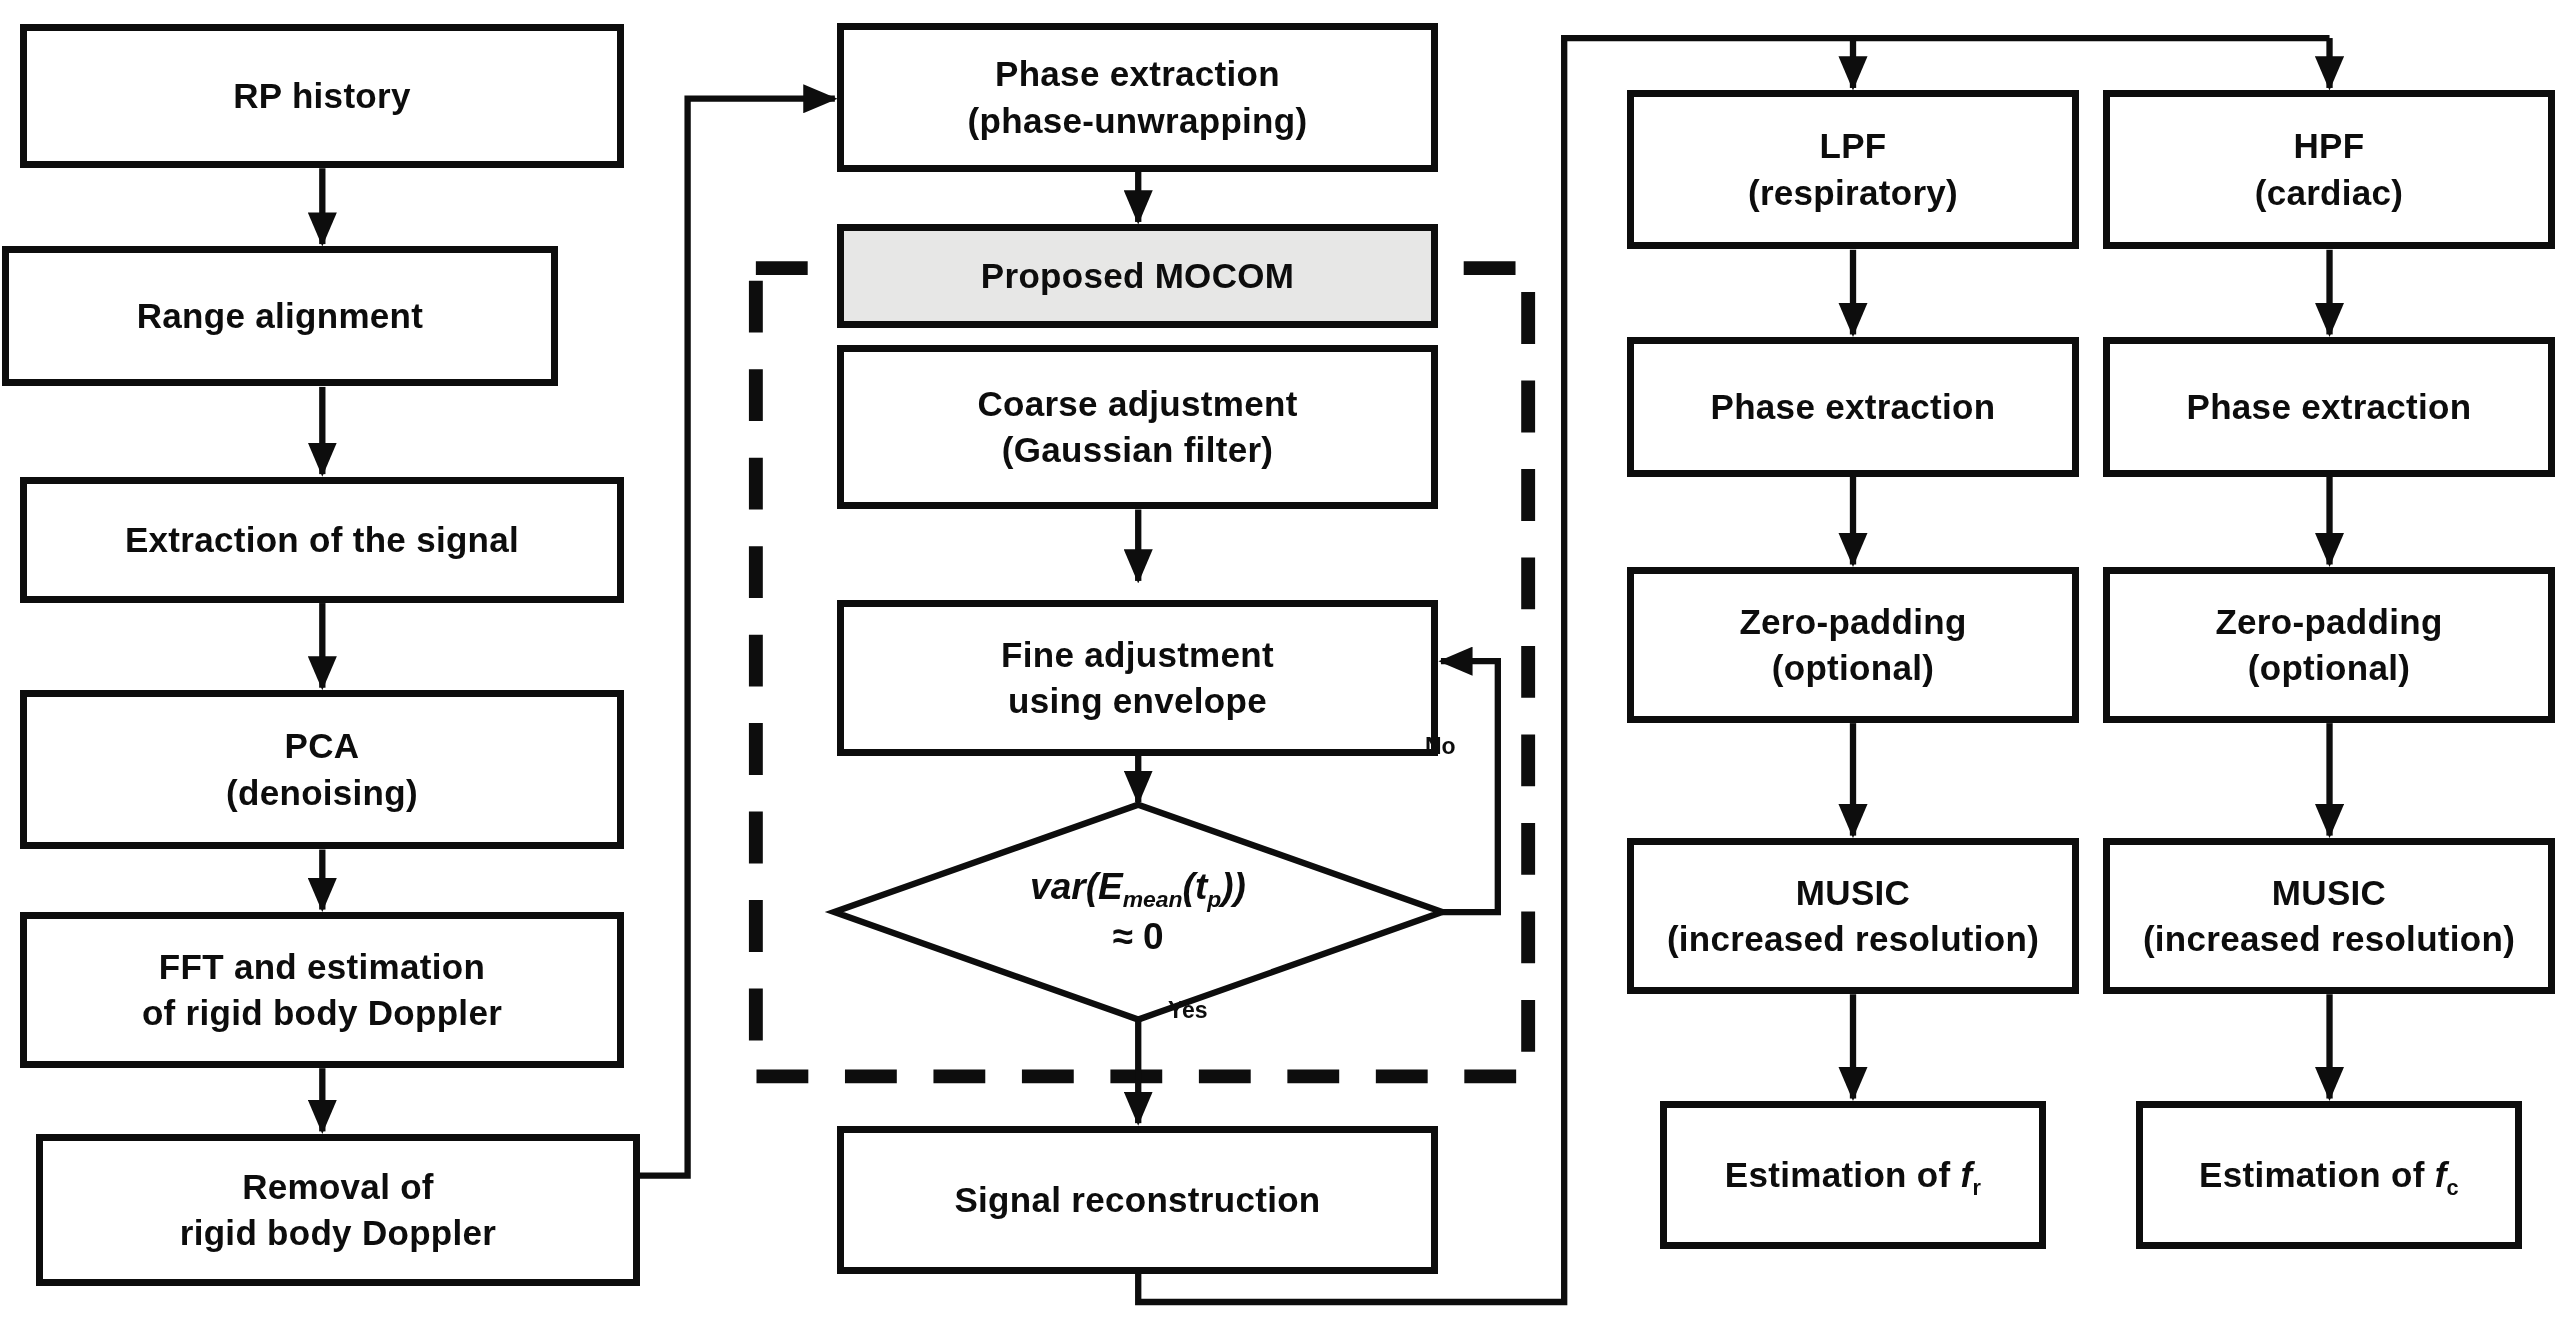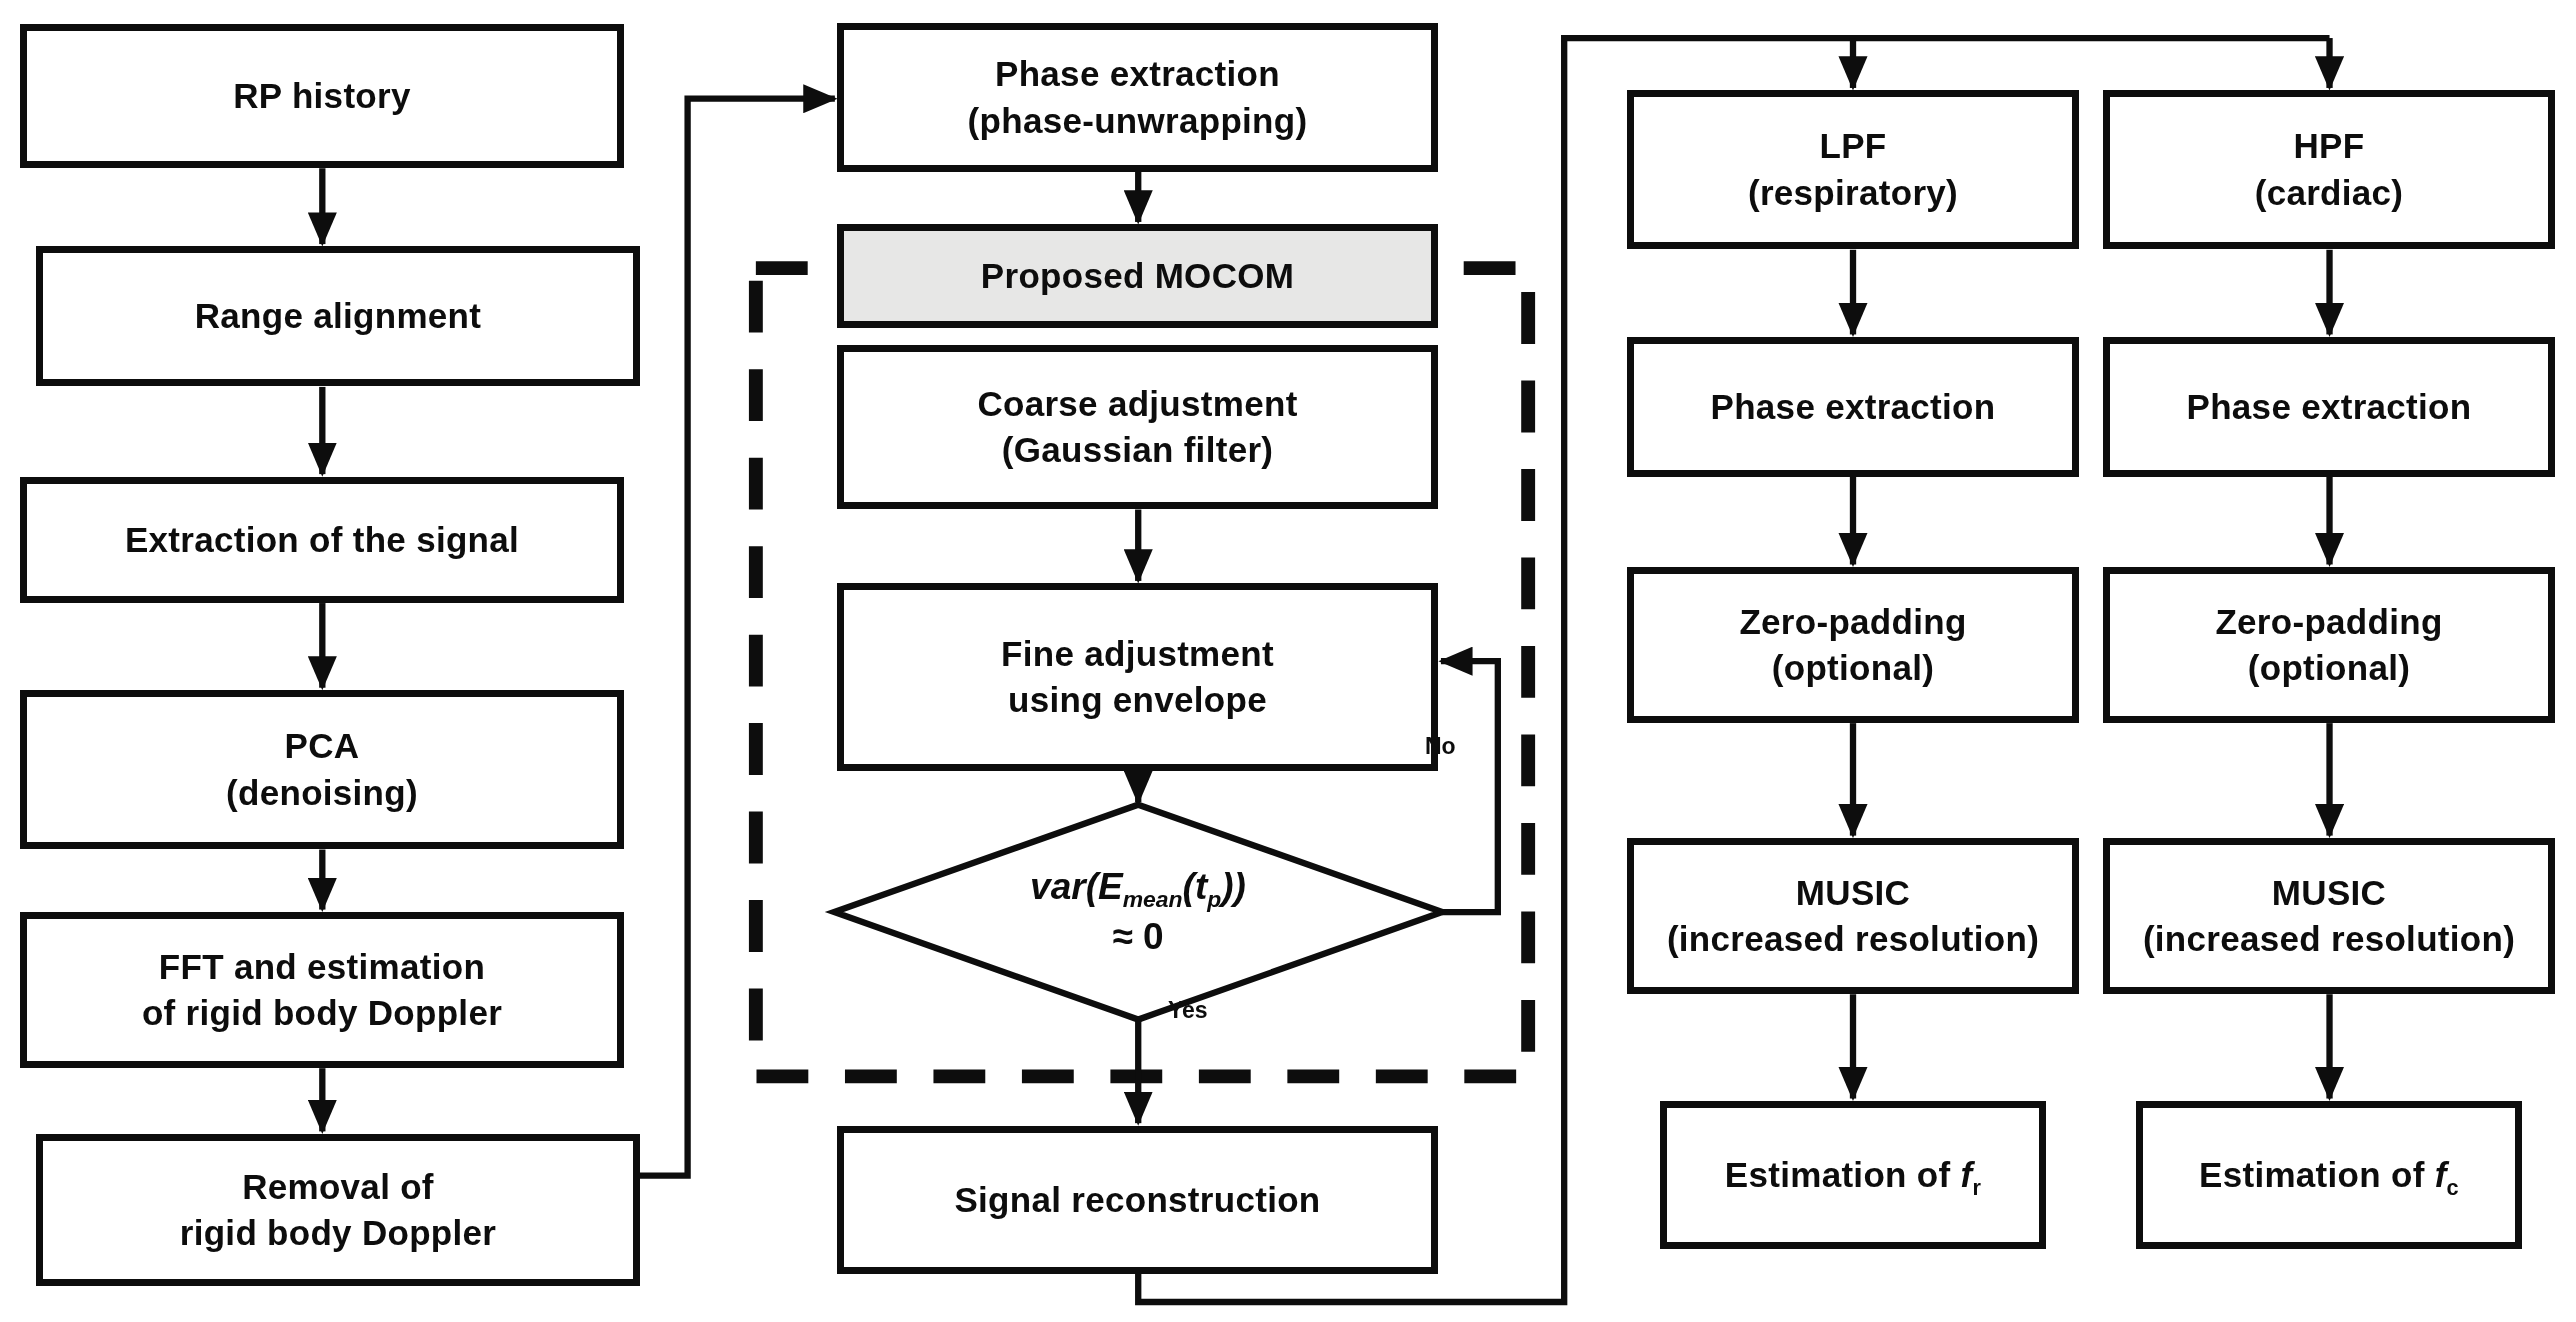--- a/index.html
+++ b/index.html
@@ -93,21 +93,21 @@
       <line x1="3686" y1="395" x2="3686" y2="529" marker-end="url(#ah)"></line>
       <line x1="3686" y1="754" x2="3686" y2="893" marker-end="url(#ah)"></line>
       <line x1="3686" y1="1144" x2="3686" y2="1322" marker-end="url(#ah)"></line>
       <line x1="3686" y1="1573" x2="3686" y2="1738" marker-end="url(#ah)"></line>
     </g>
   </svg>
 
   <div class="node" style="left:20px;top:24px;width:604px;height:144px">
     <span class="lbl">RP history</span>
   </div>
-  <div class="node" style="left:36px;top:246px;width:604px;height:140px">
+  <div class="node" style="left:2px;top:246px;width:556px;height:140px">
     <span class="lbl">Range alignment</span>
   </div>
   <div class="node" style="left:20px;top:690px;width:604px;height:159px">
     <span class="lbl">PCA
 (denoising)</span>
   </div>
   <div class="node" style="left:20px;top:477px;width:604px;height:126px">
     <span class="lbl">Extraction of the signal</span>
   </div>
   <div class="node" style="left:20px;top:912px;width:604px;height:156px">
@@ -123,21 +123,21 @@
     <span class="lbl">Phase extraction
 (phase-unwrapping)</span>
   </div>
   <div class="node" style="left:837px;top:345px;width:601px;height:164px">
     <span class="lbl">Coarse adjustment
 (Gaussian filter)</span>
   </div>
   <div class="node gray" style="left:837px;top:224px;width:601px;height:104px">
     <span class="lbl">Proposed MOCOM</span>
   </div>
-  <div class="node" style="left:837px;top:583px;width:601px;height:188px">
+  <div class="node" style="left:837px;top:600px;width:601px;height:156px">
     <span class="lbl">Fine adjustment
 using envelope</span>
   </div>
 
   <div class="decision-text" style="left:898px;top:833px;width:480px;height:158px">
     <span class="frm"><span>var(</span><span class="sym">E</span><sub>mean</sub><span>(</span><span class="sym">t</span><sub>p</sub><span>))</span></span>
     <span>≈ 0</span>
   </div>
 
   <div class="node" style="left:837px;top:1126px;width:601px;height:148px">

